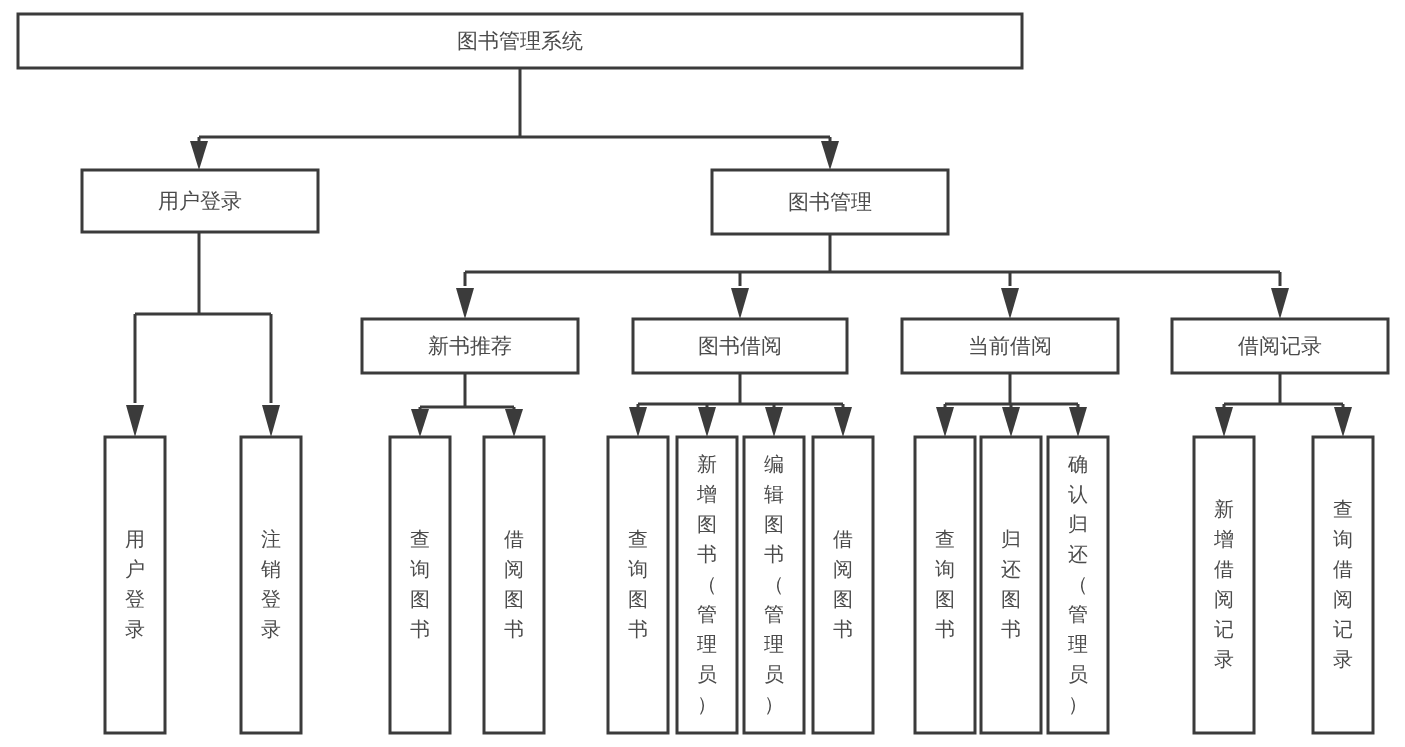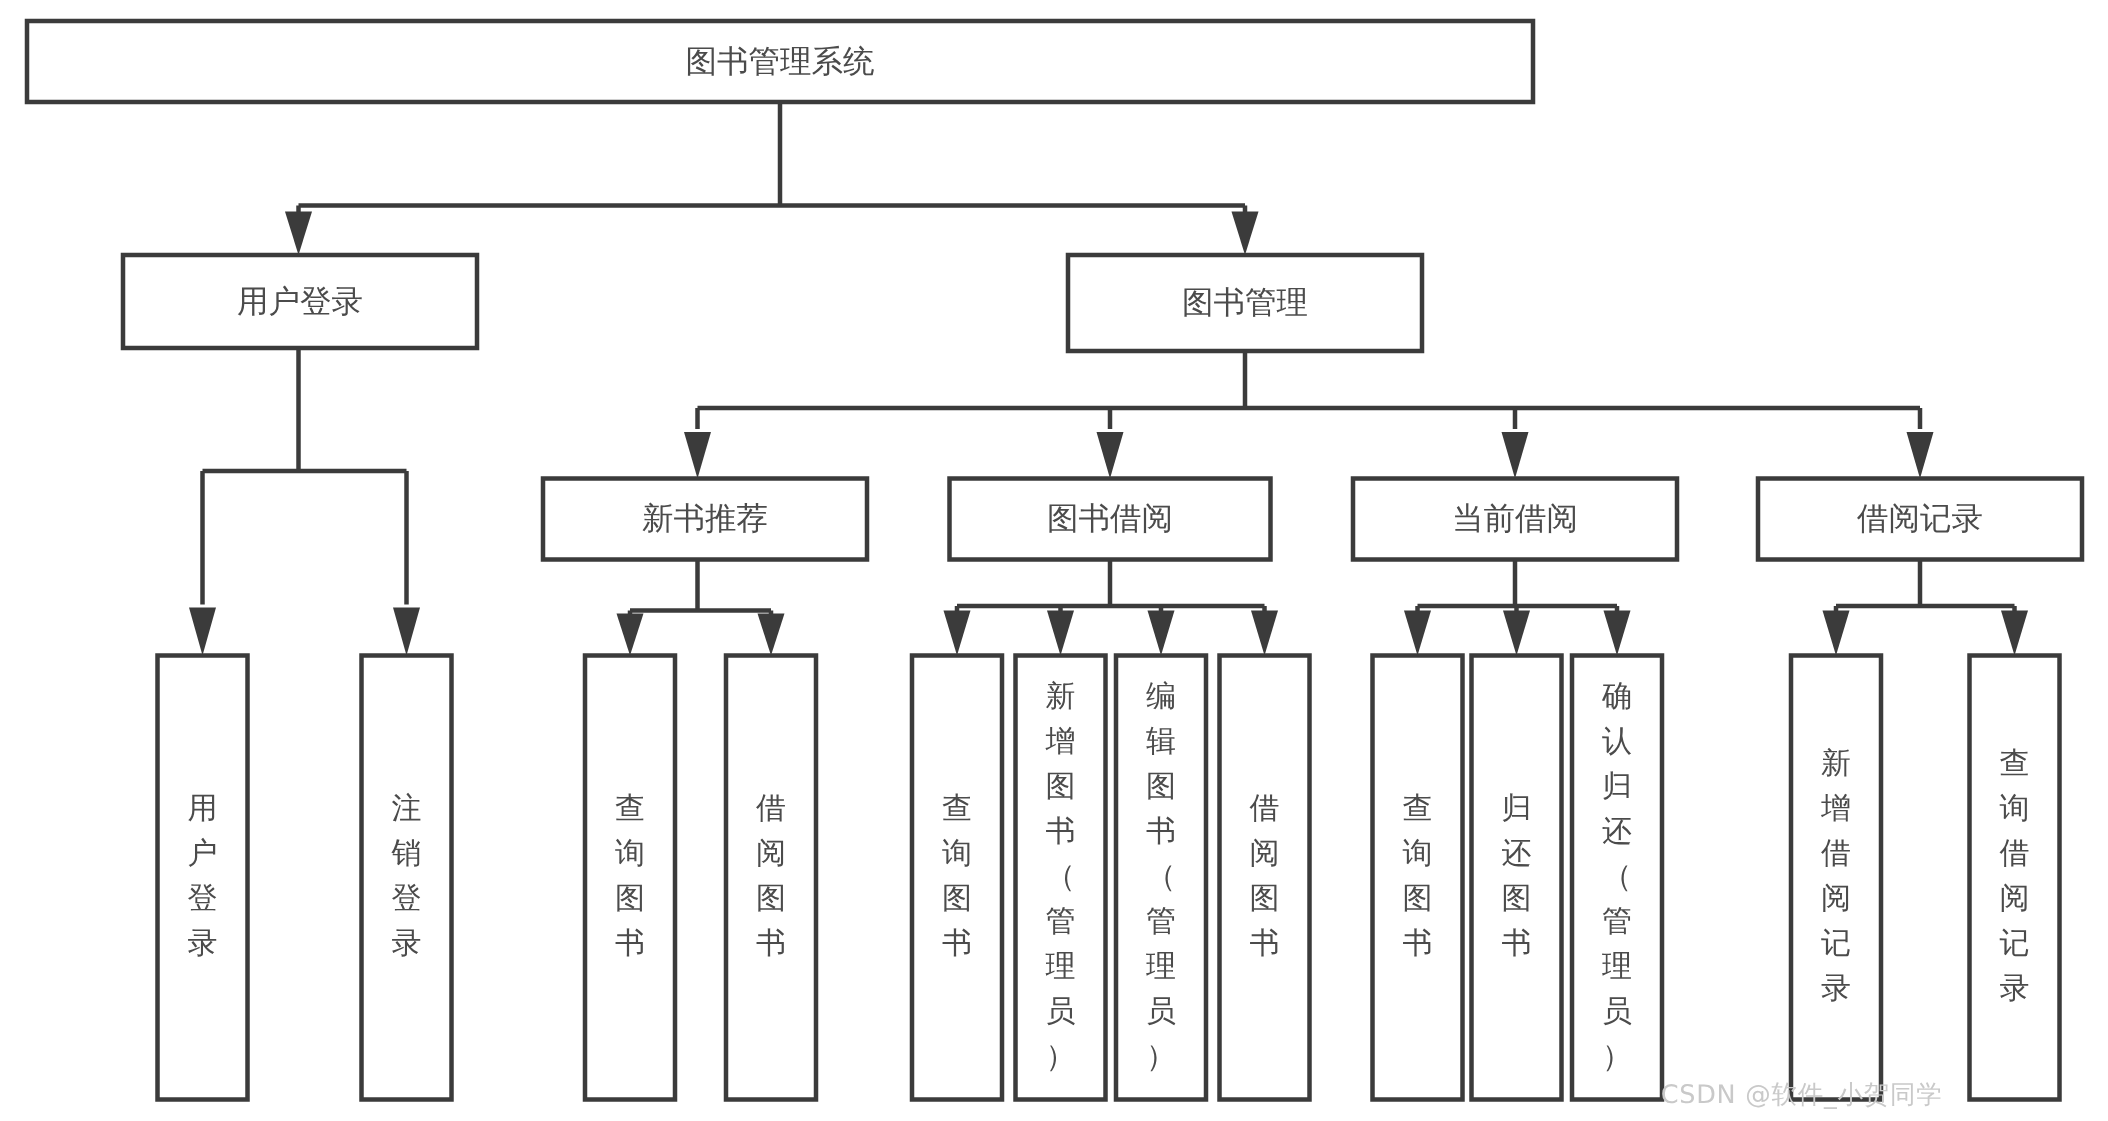--- a/index.html
+++ b/index.html
@@ -316,14 +316,13 @@
           <text class="node-label leafline" x="1343" y="540">询</text>
           <text class="node-label leafline" x="1343" y="570">借</text>
           <text class="node-label leafline" x="1343" y="600">阅</text>
           <text class="node-label leafline" x="1343" y="630">记</text>
           <text class="node-label leafline" x="1343" y="660">录</text>
         </g>
   </g>
 
 </svg>
 
-<div class="watermark">CSDN @软件_小贺同学</div>
 </div>
 
 </body></html>

